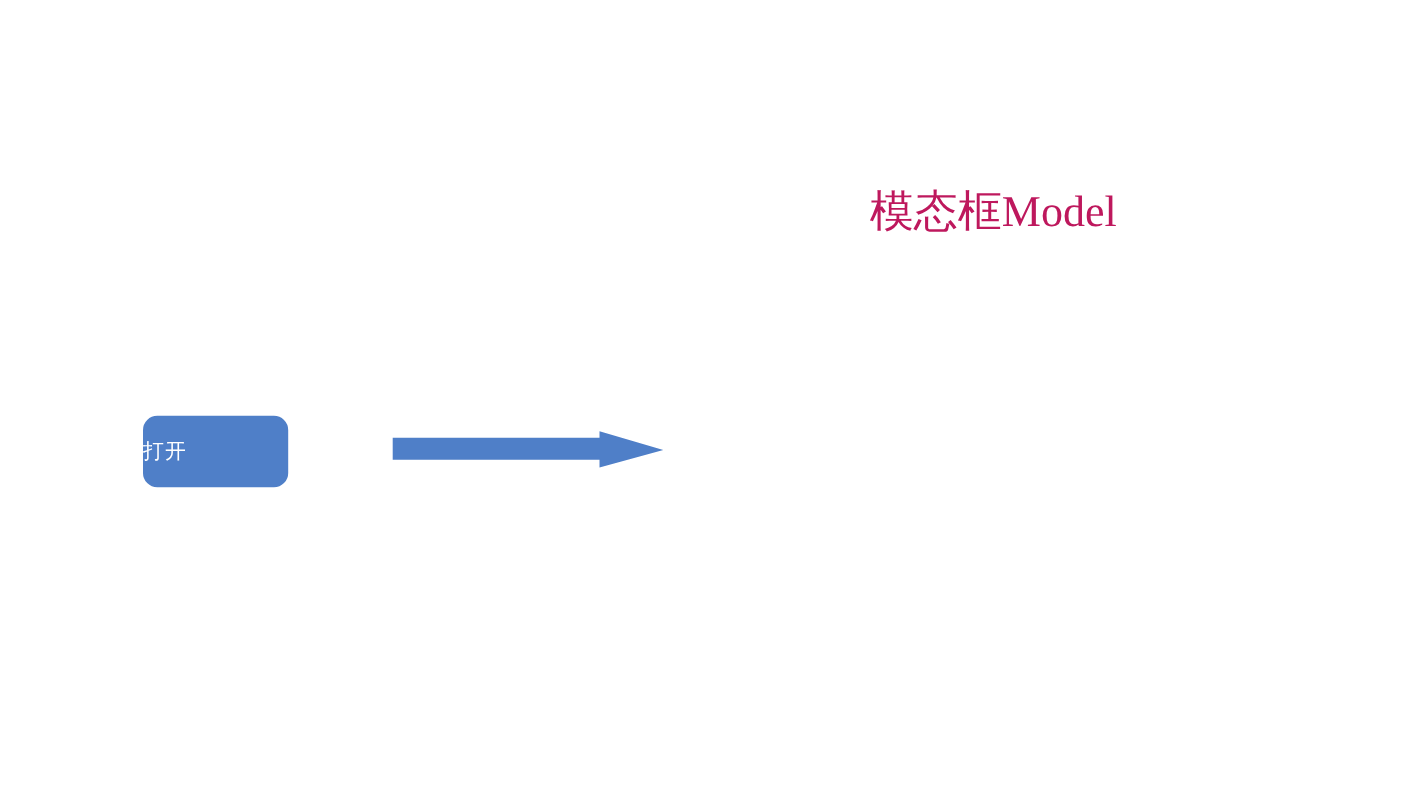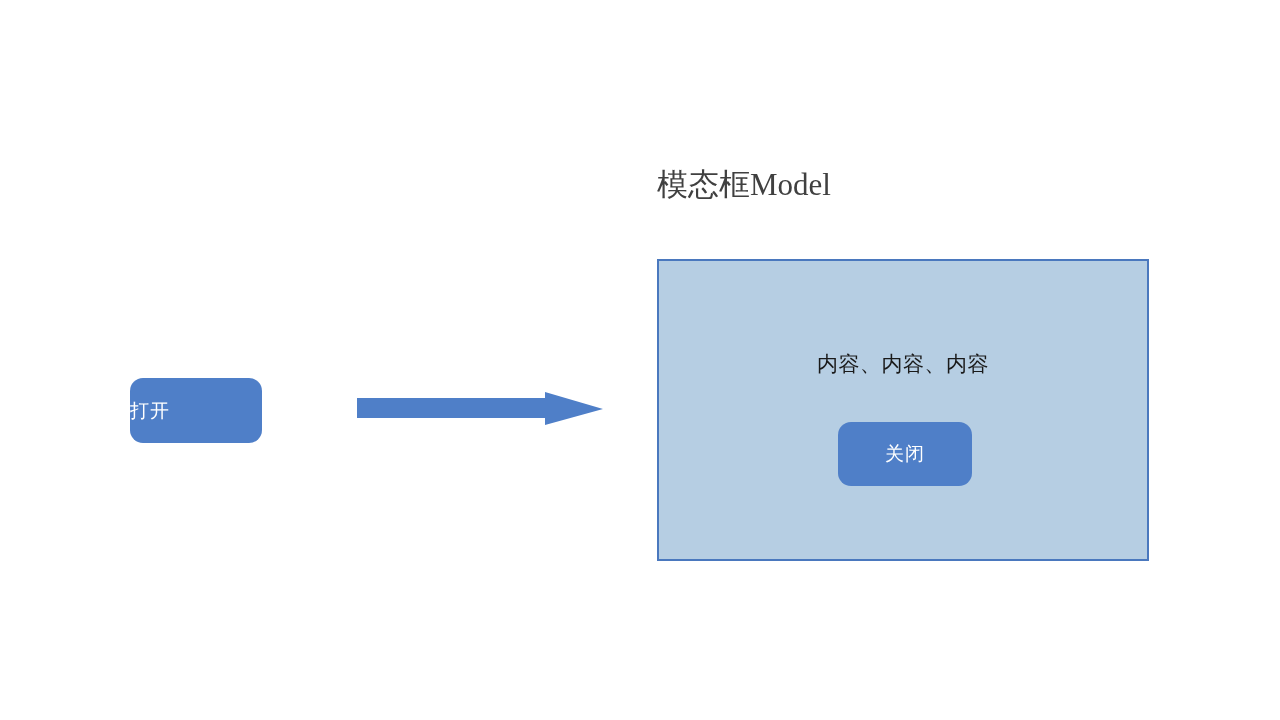--- a/index.html
+++ b/index.html
@@ -54,24 +54,24 @@
     width: 256px;
     height: 46px;
   }
 
   
   .modal-title {
     position: absolute;
     left: 657px;
     top: 164px;
     width: 492px;
-    text-align: left;
+    text-align: center;
     font-family: "Liberation Serif", "DejaVu Serif", serif;
-    font-size: 31px;
-    color: #404040;
+    font-size: 40px;
+    color: #be185d;
     white-space: nowrap;
   }
 
   
   .modal-box {
     position: absolute;
     left: 657px;
     top: 259px;
     width: 492px;
     height: 302px;
@@ -121,18 +121,14 @@
   <button class="trigger-button">打开</button>
 
   <div class="flow-arrow">
     <svg width="256" height="46" viewBox="0 0 256 46" xmlns="http://www.w3.org/2000/svg">
       <polygon points="5,12 193,12 193,6 251,23 193,39 193,32 5,32" fill="#4F7FC8"></polygon>
     </svg>
   </div>
 
   <div class="modal-title">模态框Model</div>
 
-  <div class="modal-box">
-    <div class="modal-content-text">内容、内容、内容</div>
-    <button class="modal-close-button">关闭</button>
-  </div>
 
 </div>
 
 </body></html>

